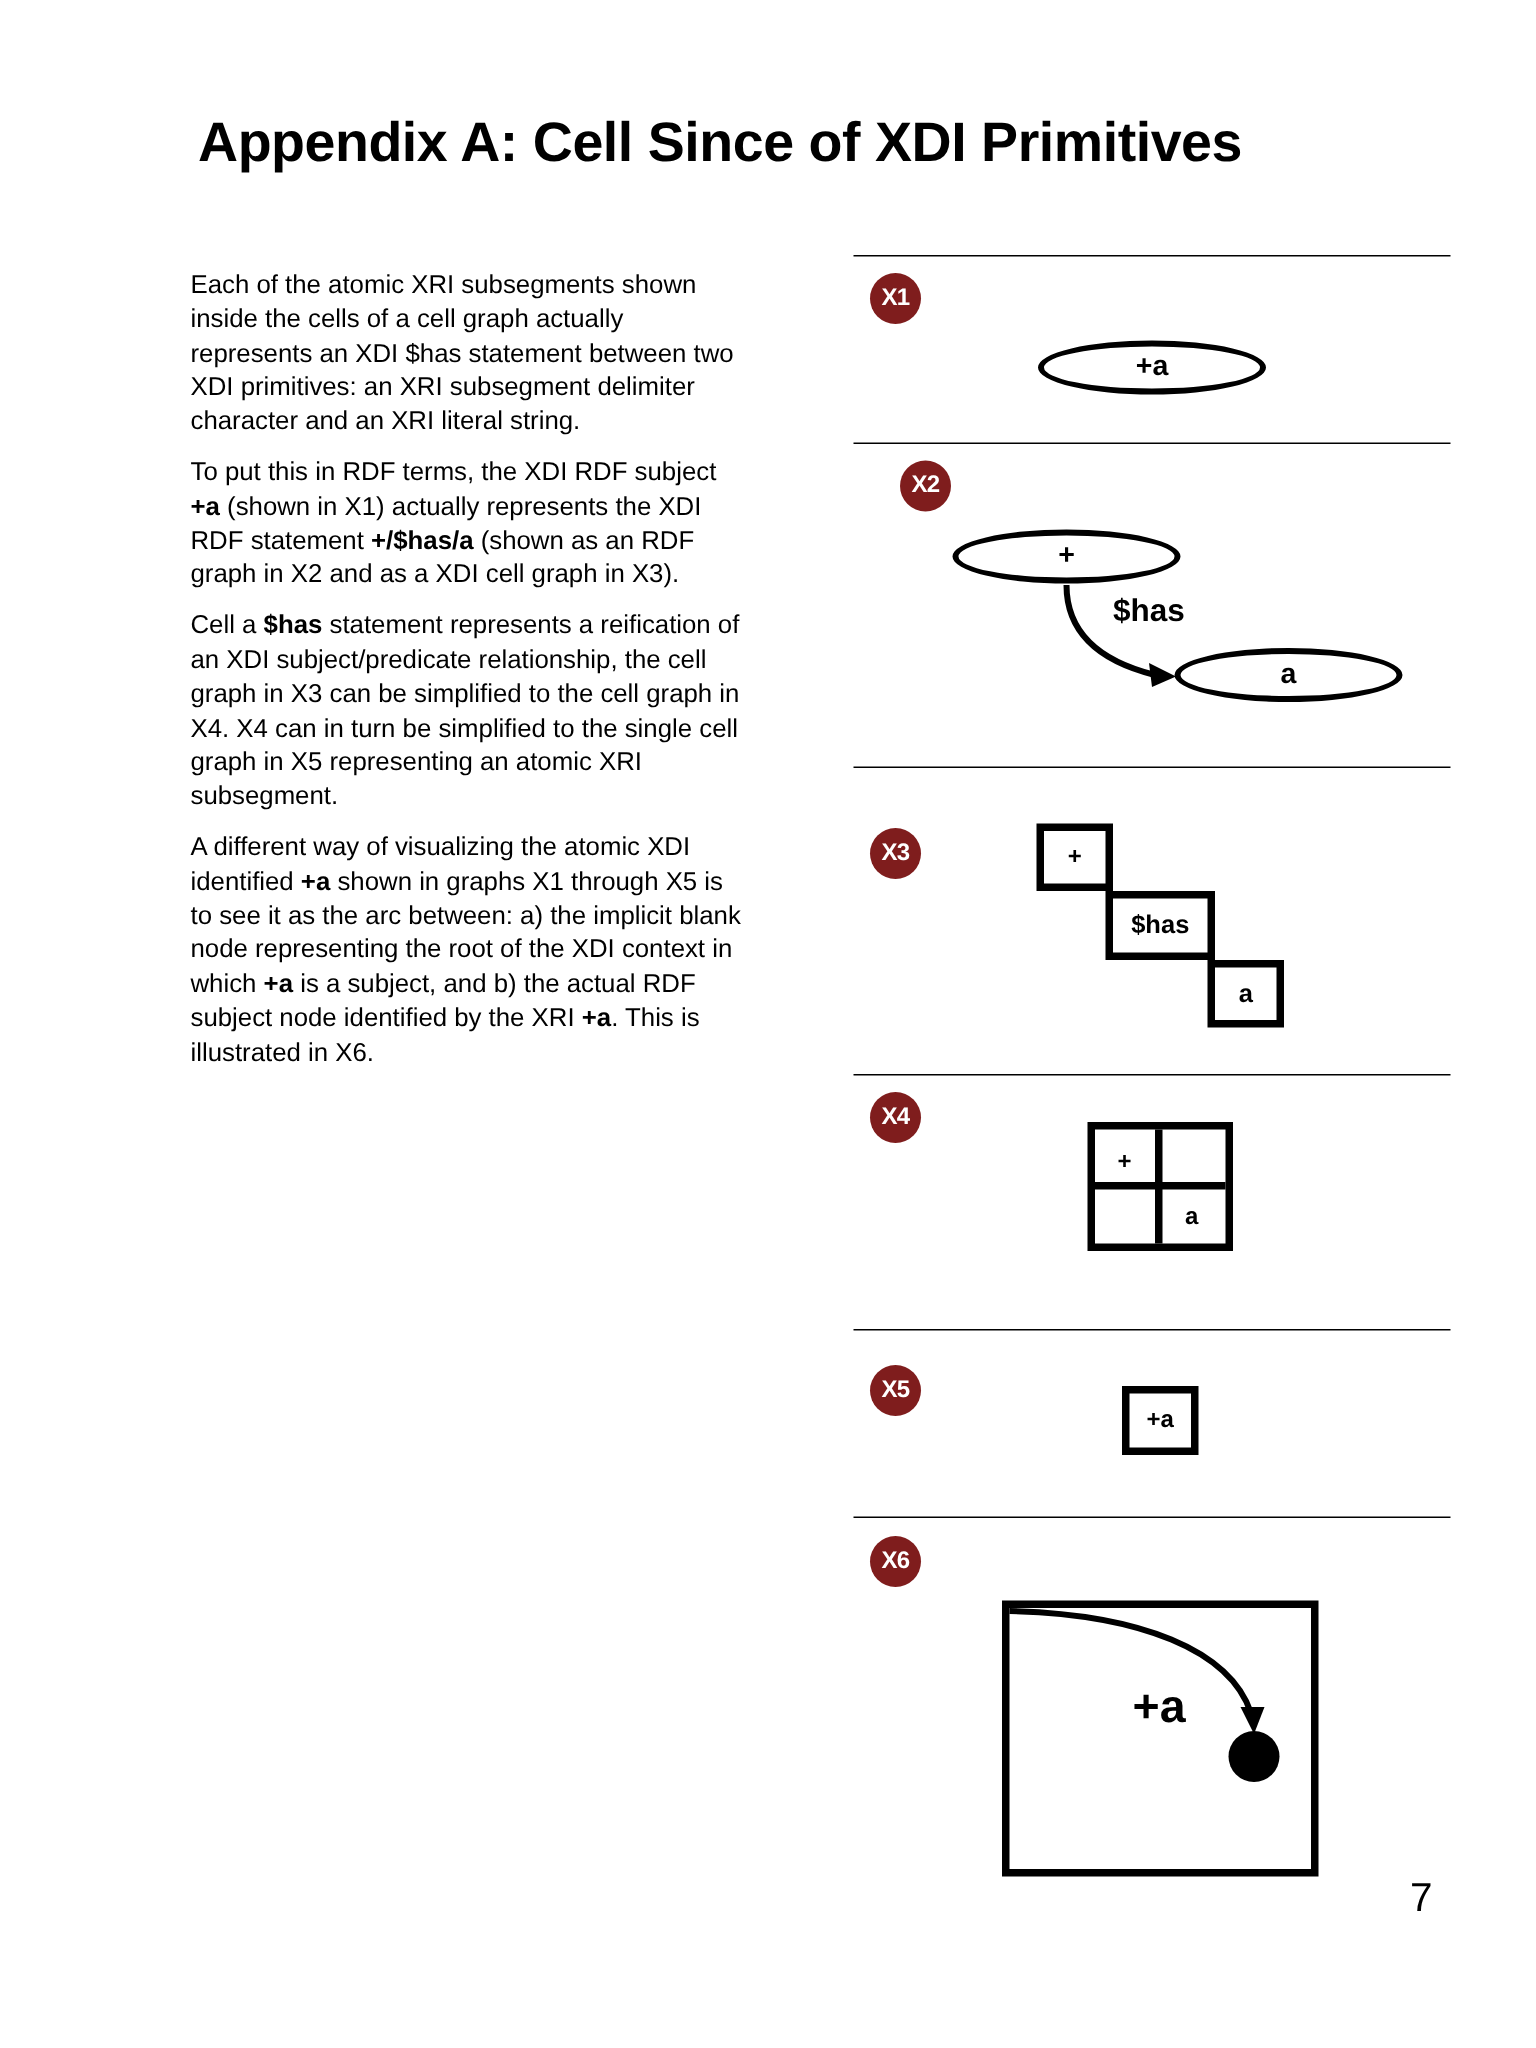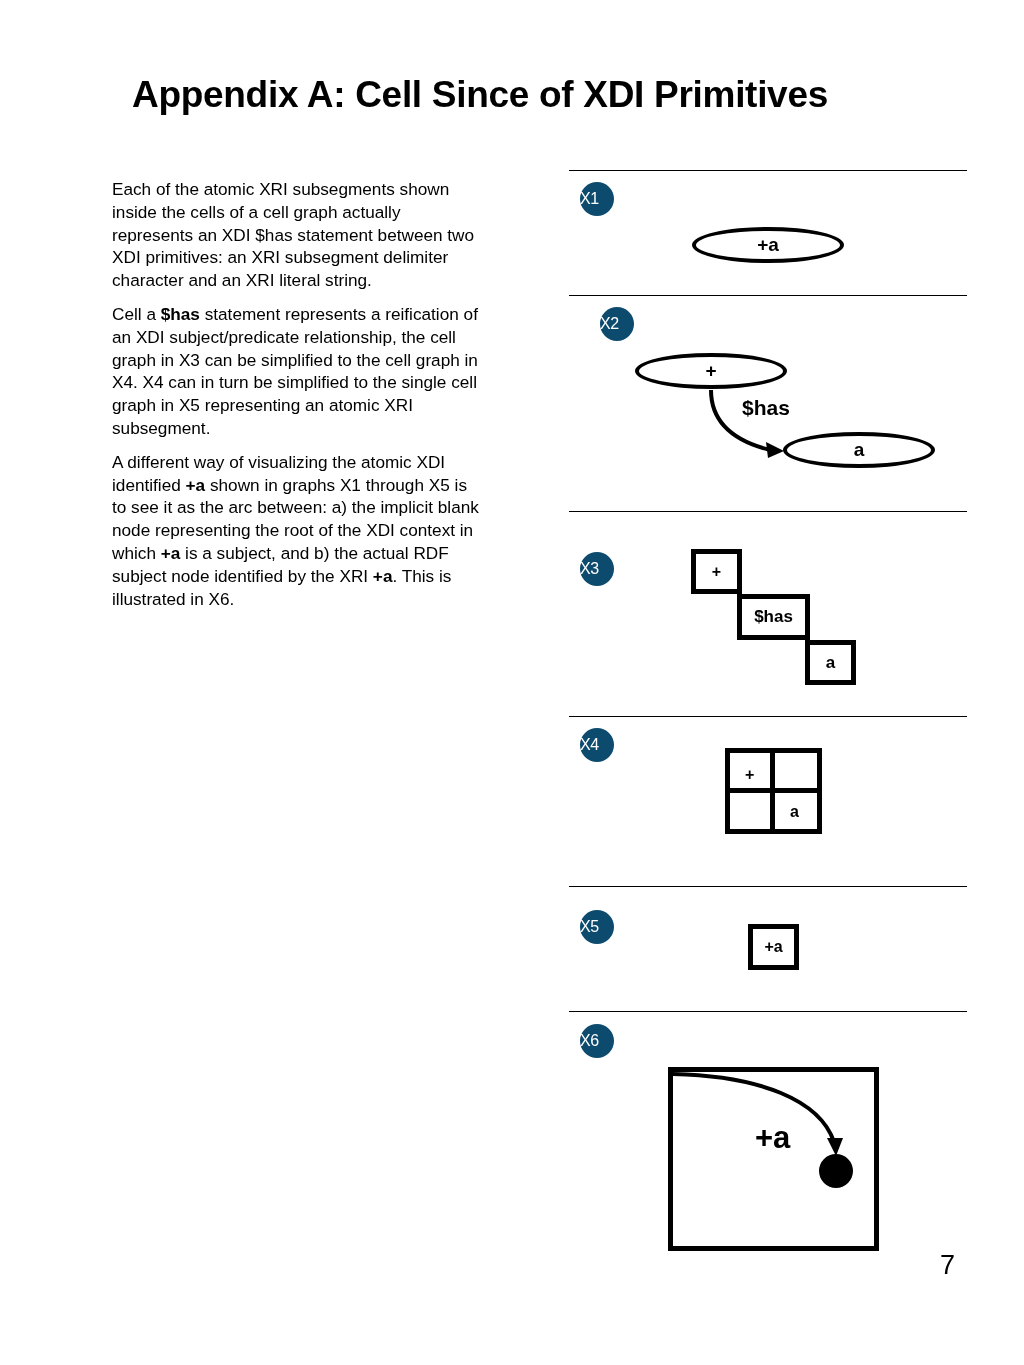--- a/index.html
+++ b/index.html
@@ -1,35 +1,36 @@
 <!DOCTYPE html>
 <html><head>
   <meta charset="utf-8">
   <style>
     html, body { margin:0; padding:0; background:#fff; }
     body { width:1024px; height:1365px; position:relative; overflow:hidden; font-family:"Liberation Sans", sans-serif; color:#000; }
     .title { position:absolute; left:132px; top:74px; font-size:37px; font-weight:bold; letter-spacing:-0.3px; margin:0; white-space:nowrap; }
-    .body-text { position:absolute; left:112px; top:178px; width:372px; font-size:17.2px; line-height:22.8px; }
+    .body-text { position:absolute; left:127px; top:178px; width:372px; font-size:17.2px; line-height:22.8px; }
     .body-text p { margin:0 0 11px 0; }
     .rule { position:absolute; left:569px; width:398px; height:0; border-top:1.5px solid #000; }
-    .badge { position:absolute; width:34px; height:34px; border-radius:50%; background:#0c4a6e; color:#fff; font-weight:normal; font-size:16px; line-height:34px; text-align:left; letter-spacing:-0.5px; }
+    .badge { position:absolute; width:34px; height:34px; border-radius:50%; background:#7f1d1d; color:#fff; font-weight:bold; font-size:16px; line-height:34px; text-align:center; letter-spacing:-0.5px; }
     .ellipse { position:absolute; border:4px solid #000; border-radius:50%; box-sizing:border-box; background:#fff; }
     .ellipse span, .cell span { position:absolute; left:0; right:0; top:50%; transform:translateY(-50%); text-align:center; font-weight:bold; }
     .cell { position:absolute; border:5px solid #000; box-sizing:border-box; background:#fff; }
     .lbl { position:absolute; font-weight:bold; }
     .page-number { position:absolute; left:940px; top:1250px; font-size:27px; }
     svg.overlay { position:absolute; left:0; top:0; pointer-events:none; }
   </style>
 </head>
 <body>
 
 <h1 class="title">Appendix A: Cell Since of XDI Primitives</h1>
 
 <div class="body-text">
   <p><span>Each of the atomic XRI subsegments shown inside the cells of a cell graph actually represents an XDI $has statement between two XDI primitives: an  XRI subsegment delimiter character and an XRI literal string.</span></p>
+  <p><span>To put this in RDF terms, the XDI RDF subject </span><b>+a</b><span> (shown in X1) actually represents the XDI RDF statement </span><b>+/$has/a</b><span> (shown as an RDF graph in X2 and as a XDI cell graph in X3).</span></p>
   <p><span>Cell a </span><b>$has</b><span> statement represents a reification of an XDI subject/predicate relationship, the cell graph in X3 can be simplified to the cell graph in X4. X4 can in turn be simplified to the single cell graph in X5 representing an atomic XRI subsegment.</span></p>
   <p><span>A different way of visualizing the atomic XDI identified </span><b>+a</b><span> shown in graphs X1 through X5 is to see it as the arc between: a) the implicit blank node representing the root of the XDI context in which </span><b>+a</b><span> is a subject, and b) the actual RDF subject node identified by the XRI </span><b>+a</b><span>. This is illustrated in X6.</span></p>
 </div>
 
 <div class="rule" style="top:170px"></div>
 <div class="rule" style="top:295px"></div>
 <div class="rule" style="top:511px"></div>
 <div class="rule" style="top:716px"></div>
 <div class="rule" style="top:886px"></div>
 <div class="rule" style="top:1011px"></div>

